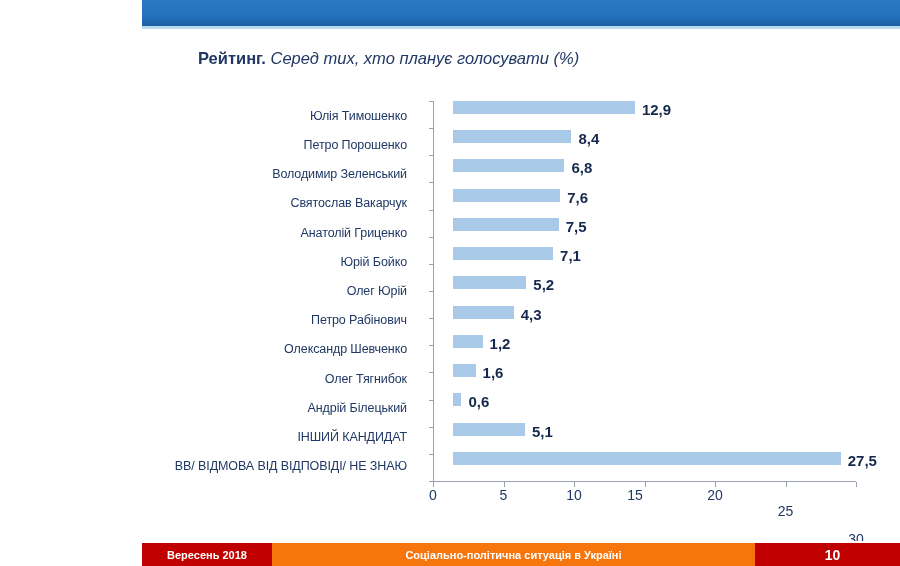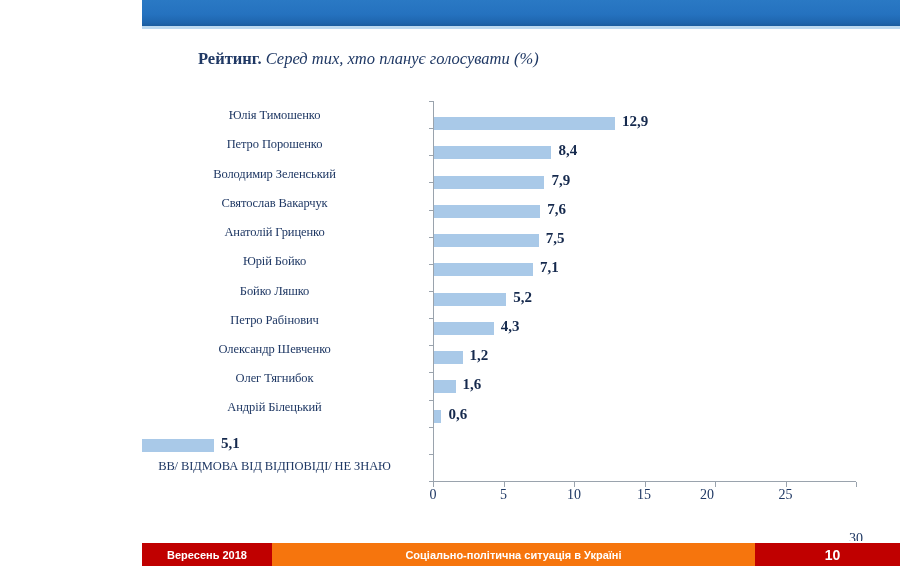--- a/index.html
+++ b/index.html
@@ -23,21 +23,21 @@
   #top-blue-bar{
     position:absolute;left:142px;top:0;width:758px;height:26px;
     background:linear-gradient(180deg,#2a79c4 0%,#2572bf 55%,#1e65ad 88%,#1b5c9e 100%);
   }
   #top-blue-underline{
     position:absolute;left:142px;top:26px;width:758px;height:3px;
     background:#bcd9f0;
   }
 
   
-  #content{position:absolute;left:142px;top:29px;width:758px;height:514px;background:#ffffff;font-family:Liberation Serif, serif;}
+  #content{position:absolute;left:142px;top:29px;width:758px;height:514px;background:#ffffff;}
 
   #chart-title{
     position:absolute;left:56px;top:20px;
     font-size:16.5px;color:#1f3864;white-space:nowrap;
   }
   #chart-title .t-bold{font-weight:bold;}
   #chart-title .t-italic{font-style:italic;font-weight:500;}
 
   
   #plot{
@@ -49,30 +49,30 @@
     position:absolute;left:0;top:0;width:758px;height:380px;
     display:flex;flex-direction:column;
   }
   .row{
     flex:1 1 0;
     display:flex;align-items:center;
     position:relative;
   }
   .cat-label{
     width:291px;
-    text-align:center;
+    text-align:right;
     padding-right:26px;
     box-sizing:border-box;
     font-size:12.5px;
     color:#1f3864;
     white-space:nowrap;
     letter-spacing:-0.1px;
   }
   .bar-wrap{
-    position:relative;height:100%;flex:1 1 auto;display:flex;align-items:flex-end;
+    position:relative;height:100%;flex:1 1 auto;display:flex;align-items:flex-start;margin-left:20px;
   }
   .bar{
     height:13px;
     background:#a9c9e8;
     display:block;
   }
   .bar-value{
     font-size:15px;font-weight:bold;color:#15294d;
     margin-left:7px;white-space:nowrap;
   }
@@ -151,21 +151,21 @@
             <div class="cat-label">Петро Порошенко</div>
             <div class="bar-wrap">
               <div class="bar" style="width: 118.44px; background: rgb(169, 201, 232);"></div>
               <div class="bar-value">8,4</div>
             </div>
           </div>
           <div class="row">
             <div class="cat-label">Володимир Зеленський</div>
             <div class="bar-wrap">
               <div class="bar" style="width: 111.39px; background: rgb(169, 201, 232);"></div>
-              <div class="bar-value">7,9</div>
+              <div class="bar-value">6,8</div>
             </div>
           </div>
           <div class="row">
             <div class="cat-label">Святослав Вакарчук</div>
             <div class="bar-wrap">
               <div class="bar" style="width: 107.16px; background: rgb(169, 201, 232);"></div>
               <div class="bar-value">7,6</div>
             </div>
           </div>
           <div class="row">
@@ -176,21 +176,21 @@
             </div>
           </div>
           <div class="row">
             <div class="cat-label">Юрій Бойко</div>
             <div class="bar-wrap">
               <div class="bar" style="width: 100.11px; background: rgb(169, 201, 232);"></div>
               <div class="bar-value">7,1</div>
             </div>
           </div>
           <div class="row">
-            <div class="cat-label">Бойко Ляшко</div>
+            <div class="cat-label">Олег Юрій</div>
             <div class="bar-wrap">
               <div class="bar" style="width: 73.32px; background: rgb(169, 201, 232);"></div>
               <div class="bar-value">5,2</div>
             </div>
           </div>
           <div class="row">
             <div class="cat-label">Петро Рабінович</div>
             <div class="bar-wrap">
               <div class="bar" style="width: 60.63px; background: rgb(169, 201, 232);"></div>
               <div class="bar-value">4,3</div>
@@ -211,27 +211,32 @@
             </div>
           </div>
           <div class="row">
             <div class="cat-label">Андрій Білецький</div>
             <div class="bar-wrap">
               <div class="bar" style="width: 8.46px; background: rgb(169, 201, 232);"></div>
               <div class="bar-value">0,6</div>
             </div>
           </div>
           <div class="row">
+            <div class="cat-label">ІНШИЙ КАНДИДАТ</div>
             <div class="bar-wrap">
               <div class="bar" style="width: 71.91px; background: rgb(169, 201, 232);"></div>
               <div class="bar-value">5,1</div>
             </div>
           </div>
           <div class="row">
             <div class="cat-label">ВВ/ ВІДМОВА ВІД ВІДПОВІДІ/ НЕ ЗНАЮ</div>
+            <div class="bar-wrap">
+              <div class="bar" style="width: 387.75px; background: rgb(169, 201, 232);"></div>
+              <div class="bar-value">27,5</div>
+            </div>
           </div>
         </div>
       <div id="y-axis">
           <div class="ytick" style="top: 0px;"></div>
           <div class="ytick" style="top: 27.1429px;"></div>
           <div class="ytick" style="top: 54.2857px;"></div>
           <div class="ytick" style="top: 81.4286px;"></div>
           <div class="ytick" style="top: 108.571px;"></div>
           <div class="ytick" style="top: 135.714px;"></div>
           <div class="ytick" style="top: 162.857px;"></div>
@@ -251,23 +256,23 @@
           <div class="xtick" style="left: 141px;"></div>
           <div class="xtick" style="left: 211.5px;"></div>
           <div class="xtick" style="left: 282px;"></div>
           <div class="xtick" style="left: 352.5px;"></div>
           <div class="xtick" style="left: 423px;"></div>
         </div>
       <div id="x-labels">
           <div class="xlab" style="left: 0px;">0</div>
           <div class="xlab" style="left: 70.5px;">5</div>
           <div class="xlab" style="left: 141px;">10</div>
-          <div class="xlab" style="left: 211px;">15</div>
-          <div class="xlab" style="left: 274px;">20</div>
-          <div class="xlab" style="left: 352.5px;">25</div>
+          <div class="xlab" style="left: 202px;">15</div>
+          <div class="xlab" style="left: 282px;">20</div>
+          <div class="xlab" style="left: 352.5px; margin-top: 16px;">25</div>
           <div class="xlab" style="left: 423px; margin-top: 44px;">30</div>
         </div>
     </div>
 
   </div>
 
   <div id="footer-topline"></div>
   <div id="footer">
     <div id="footer-date">Вересень 2018</div>
     <div id="footer-center">Соціально-політична ситуація в Україні</div>

